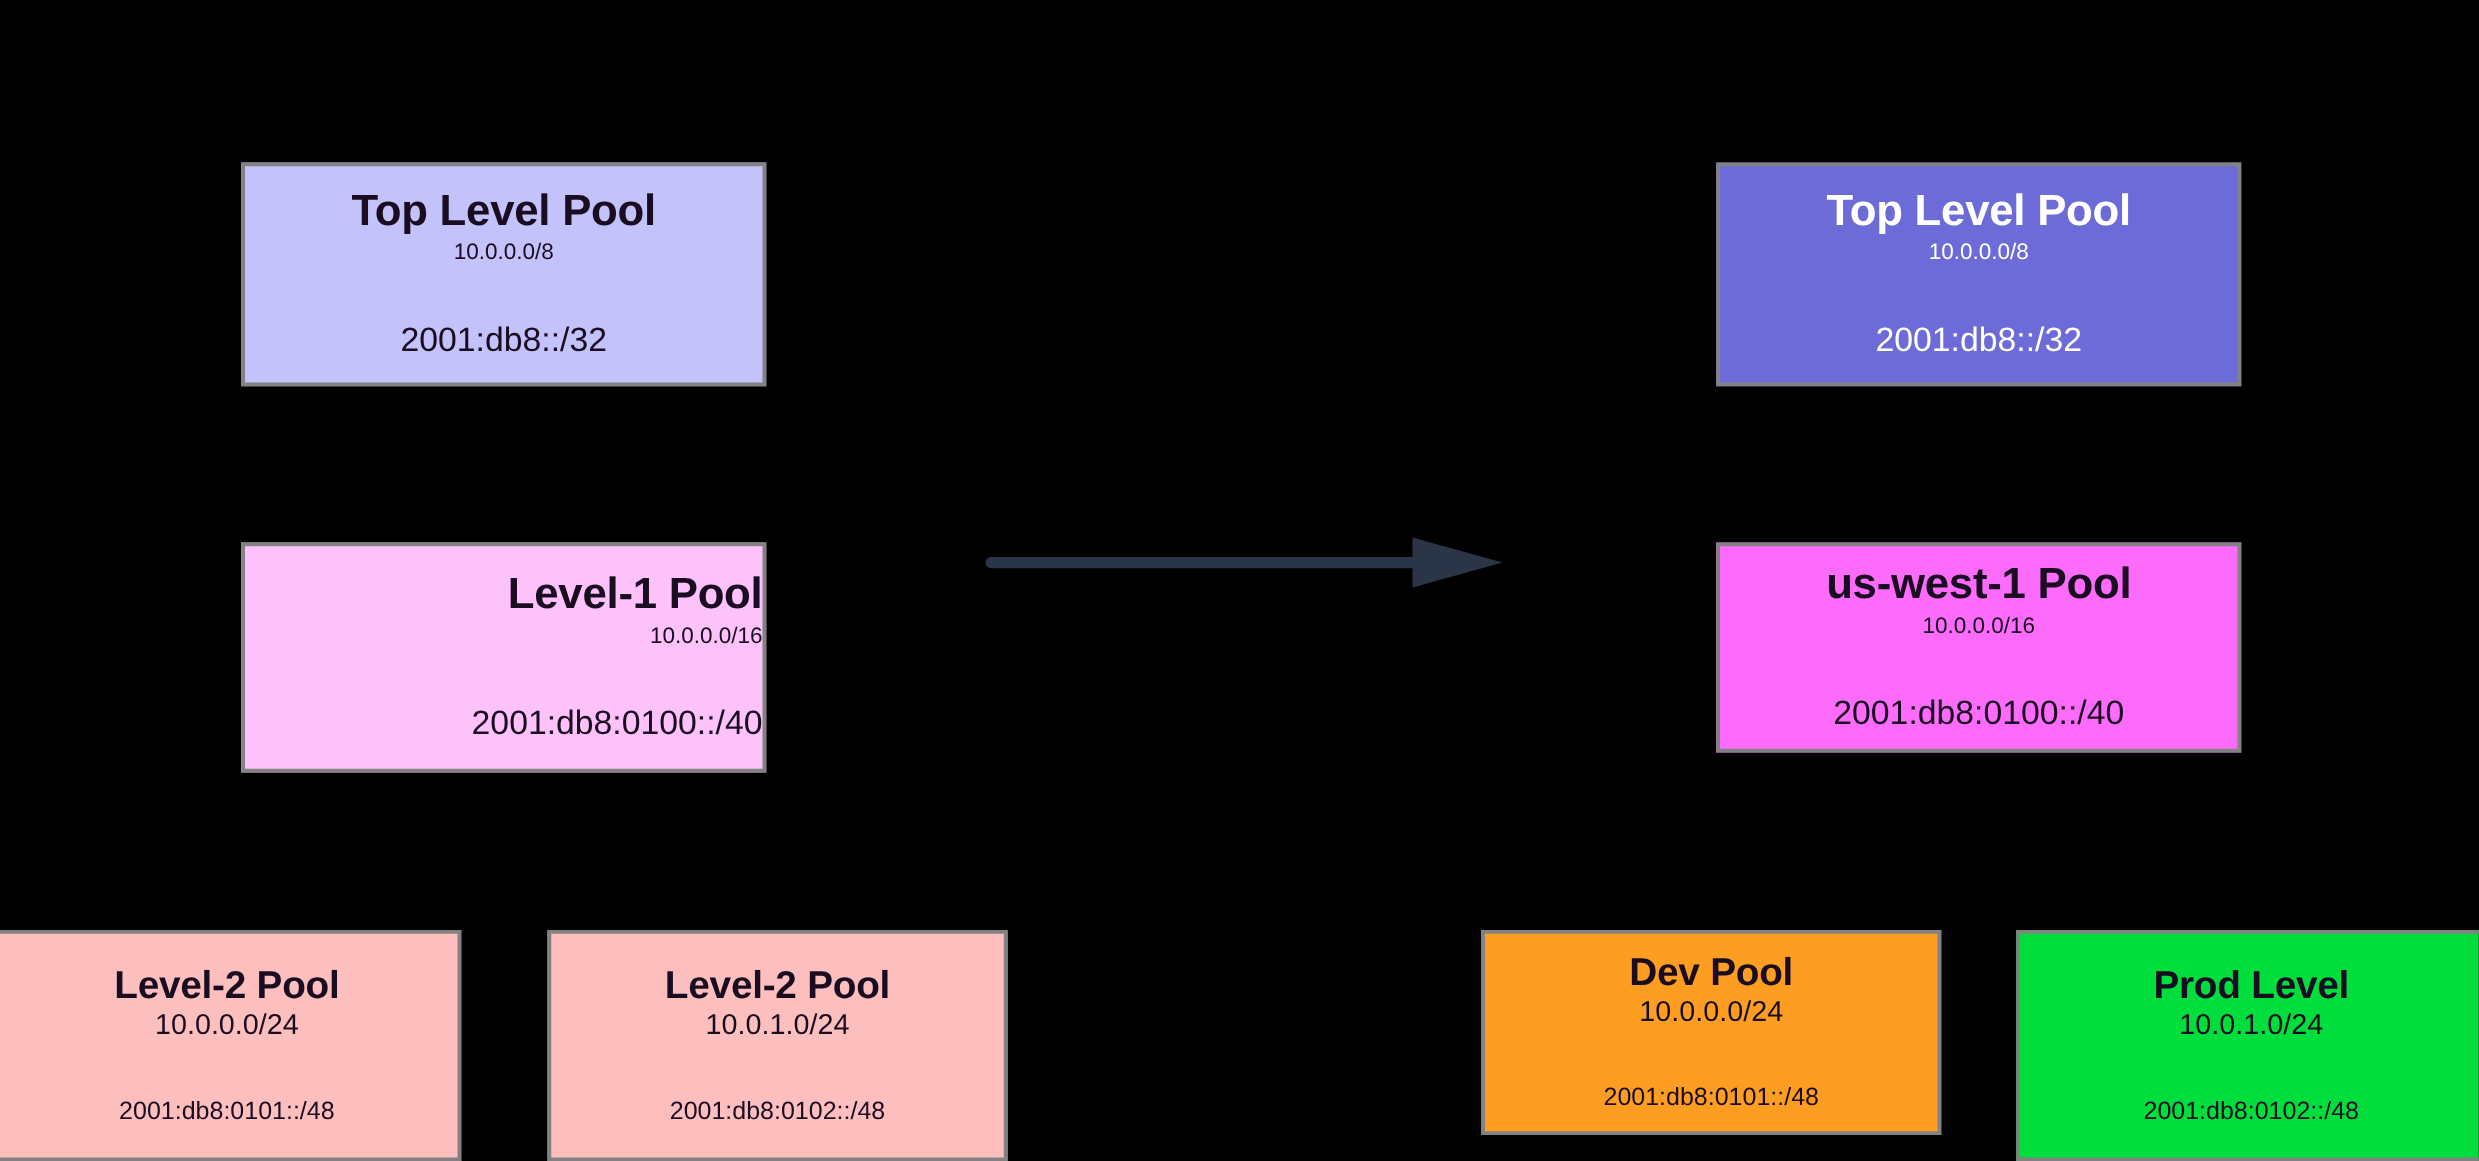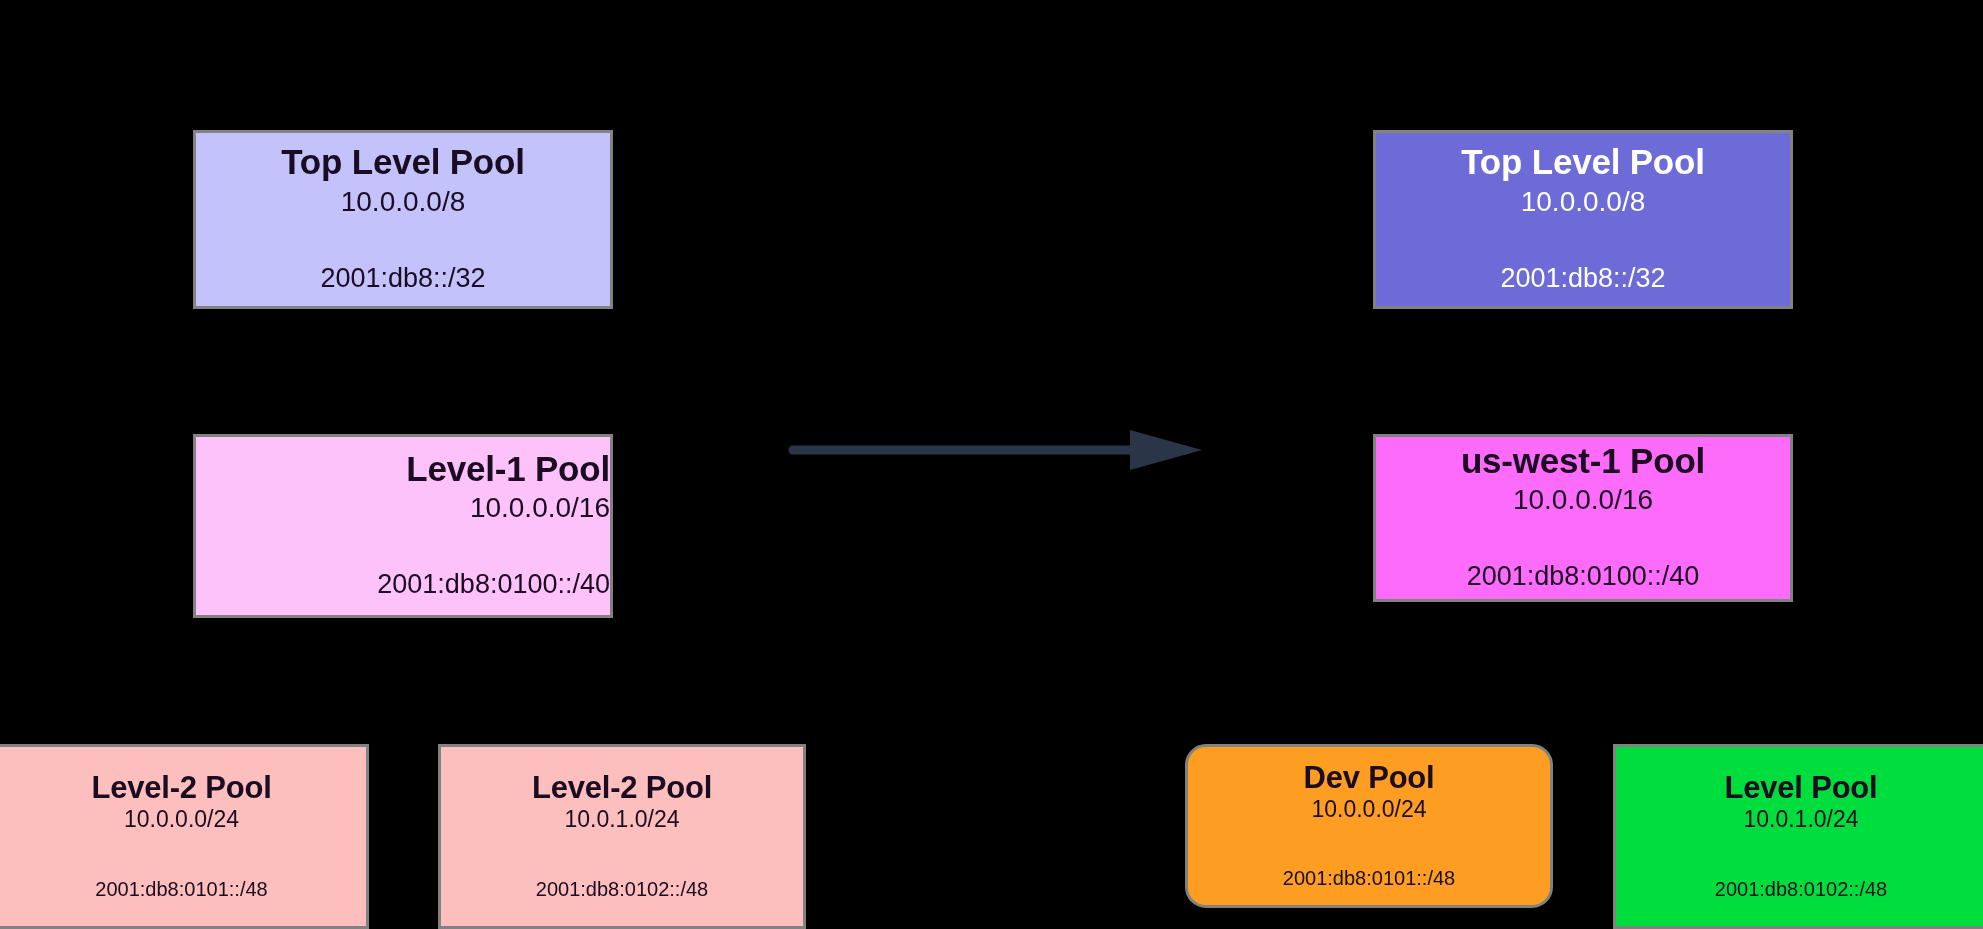--- a/index.html
+++ b/index.html
@@ -43,21 +43,21 @@
     white-space: nowrap;
   }
   .pool-v6 {
     line-height: 1.25;
     white-space: nowrap;
     margin-top: 43px;
   }
 
   
   .size-lg .pool-title { font-size: 35px; margin-bottom: 2px; }
-  .size-lg .pool-v4    { font-size: 28px; }
+  .size-lg .pool-v4    { font-size: 18px; }
   .size-lg .pool-v6    { font-size: 27px; }
 
   .size-sm .pool-title { font-size: 31px; margin-bottom: 0; }
   .size-sm .pool-v4    { font-size: 23px; }
   .size-sm .pool-v6    { font-size: 20px; }
 
   
   .txt-dark { color: #1a0c21; }
   .txt-light { color: #ffffff; }
 
@@ -65,21 +65,21 @@
   #box-left-top   { left: 193px;  top: 130px;  width: 420px; height: 179px; background: #C3C2FB; }
   #box-left-mid   { left: 193px;  top: 434px;  width: 420px; height: 184px; background: #FEC2FB; align-items: flex-end; }
 
   
   #box-right-top  { left: 1373px; top: 130px;  width: 420px; height: 179px; background: #6C6BD7; }
   #box-right-mid  { left: 1373px; top: 434px;  width: 420px; height: 168px; background: #FD6BFB; }
 
   
   #box-bot-1 { left: -6px;   top: 744px; width: 375px; height: 185px; background: #FDBEBE; }
   #box-bot-2 { left: 438px;  top: 744px; width: 368px; height: 185px; background: #FDBEBE; }
-  #box-bot-3 { left: 1185px; top: 744px; width: 368px; height: 164px; background: #FD9E22; border-radius: 21px; }
+  #box-bot-3 { left: 1185px; top: 744px; width: 368px; height: 164px; background: #FD9E22; }
   #box-bot-4 { left: 1613px; top: 744px; width: 376px; height: 185px; background: #00DE3D; }
 
   
   #transform-arrow {
     position: absolute;
     left: 780px;
     top: 420px;
     width: 430px;
     height: 60px;
   }
@@ -125,21 +125,21 @@
     <div class="pool-v6">2001:db8:0102::/48</div>
   </div>
 
   <div class="pool-box size-sm txt-dark" id="box-bot-3">
     <div class="pool-title">Dev Pool</div>
     <div class="pool-v4">10.0.0.0/24</div>
     <div class="pool-v6">2001:db8:0101::/48</div>
   </div>
 
   <div class="pool-box size-sm txt-dark" id="box-bot-4">
-    <div class="pool-title">Level Pool</div>
+    <div class="pool-title">Prod Level</div>
     <div class="pool-v4">10.0.1.0/24</div>
     <div class="pool-v6">2001:db8:0102::/48</div>
   </div>
 
   <svg id="transform-arrow" viewBox="0 0 430 60">
     <line x1="13" y1="30" x2="405" y2="30" stroke="#2A3548" stroke-width="9" stroke-linecap="round"></line>
     <polygon points="350,10 422,30 350,50" fill="#2A3548"></polygon>
   </svg>
 
 </div>

